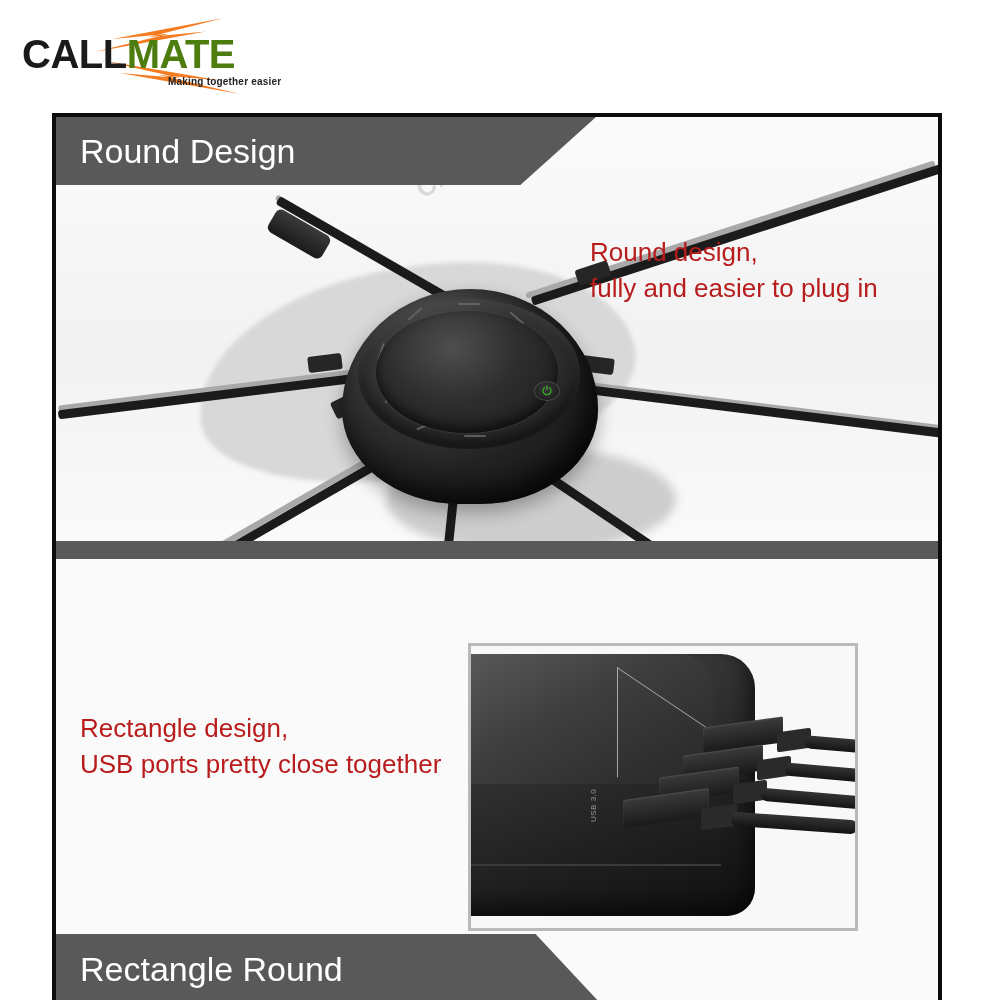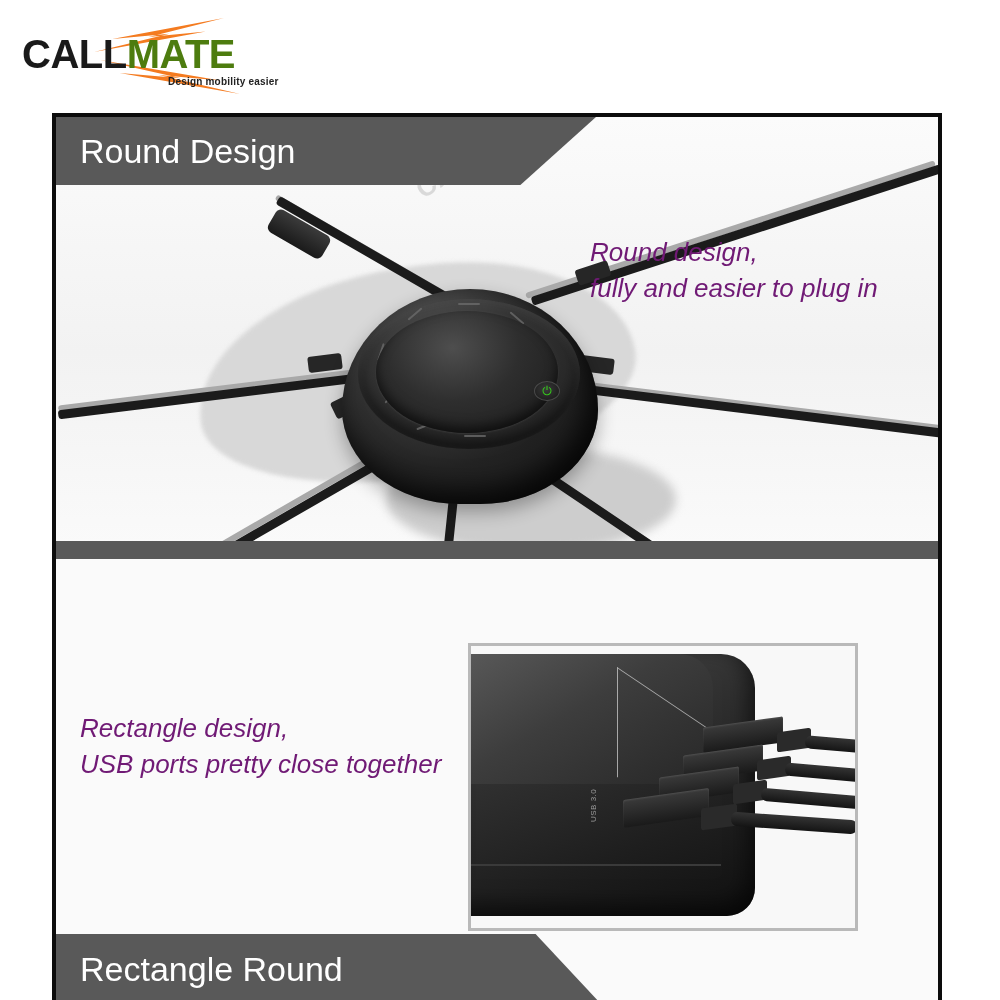--- a/index.html
+++ b/index.html
@@ -143,23 +143,22 @@
   }
   .hub-led span { color: #35d11a; font-size: 12px; line-height: 1; }
   .tick {
     position: absolute; background: #6a6a6a; height: 2px; border-radius: 2px;
     opacity: .8;
   }
 
   
   .caption {
     position: absolute; z-index: 7;
-    color: #701a75; font-size: 26px; line-height: 1.38;
+    color: #b91c1c; font-size: 26px; line-height: 1.38;
     white-space: pre-line;
-    font-style: italic;
   }
   #caption-round { right: 18px; top: 118px; text-align: left; width: 330px; }
   #caption-rect  { left: 24px; top: 594px; }
 
   
   #divider {
     position: absolute; left: 0; top: 424px; width: 100%; height: 18px;
     background: #595959; z-index: 8;
   }
   #vs-badge {
@@ -226,21 +225,21 @@
 <body>
 
 <div id="page">
 
   <div id="brand">
     <div class="brand-bolt-top"></div>
     <div class="brand-bolt-bottom"></div>
     <div class="brand-word">
       <span class="b-call">CALL</span><span class="b-mate">MATE</span>
     </div>
-    <div class="brand-tag">Design mobility easier</div>
+    <div class="brand-tag">Making together easier</div>
   </div>
 
   <div id="frame">
 
     <div id="panel-round">
 
       <div class="hub-shadow"></div>
       <div class="hub-shadow2"></div>
 
       <div class="watermark">CALLMATE</div>

